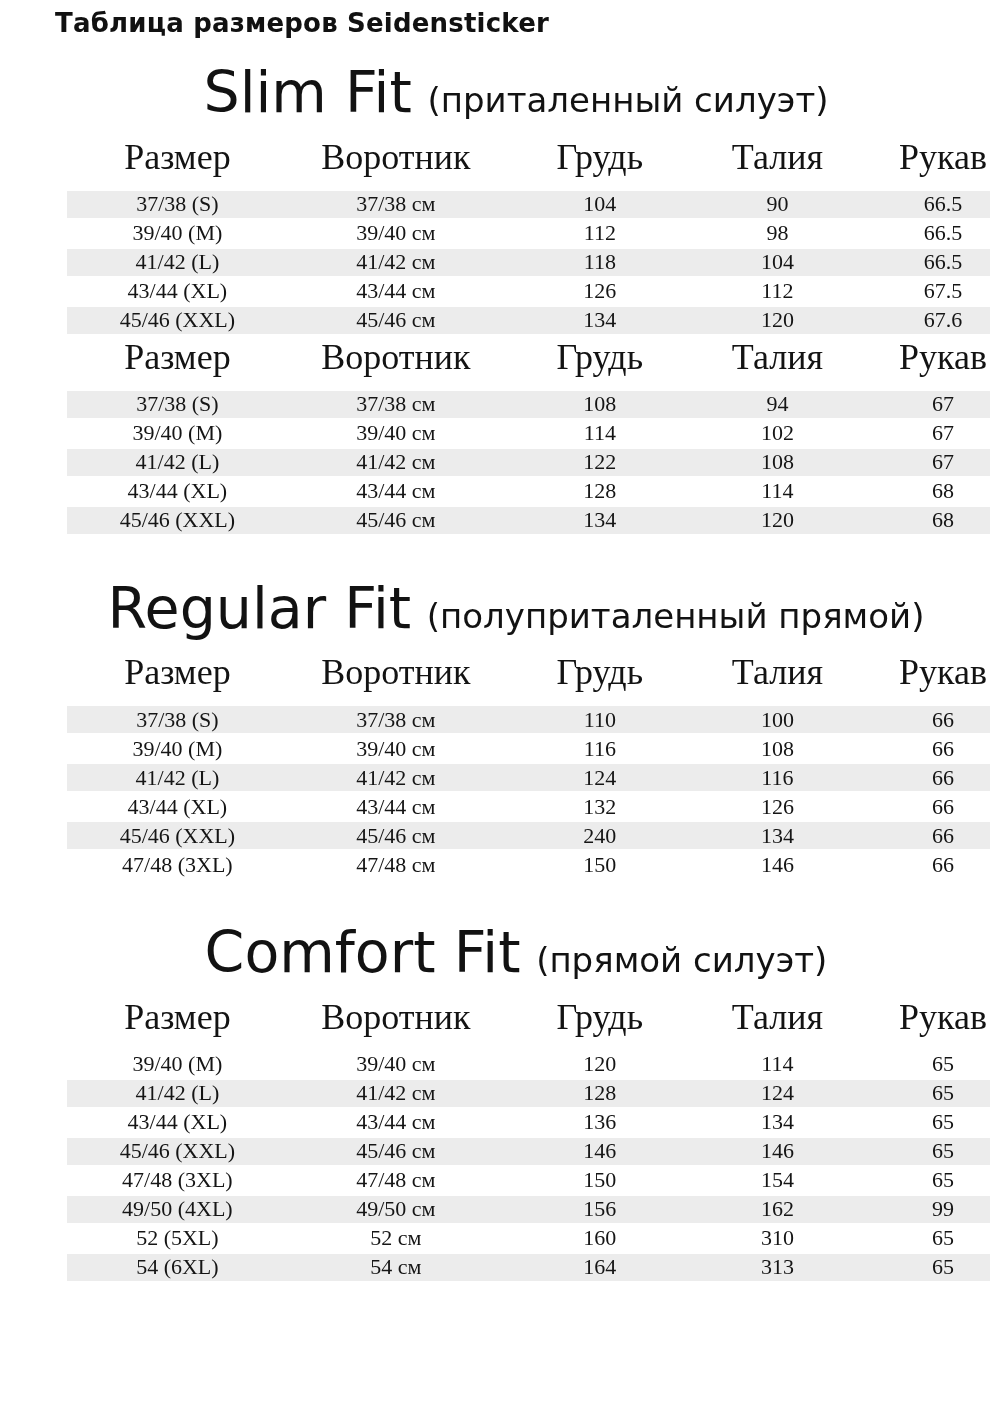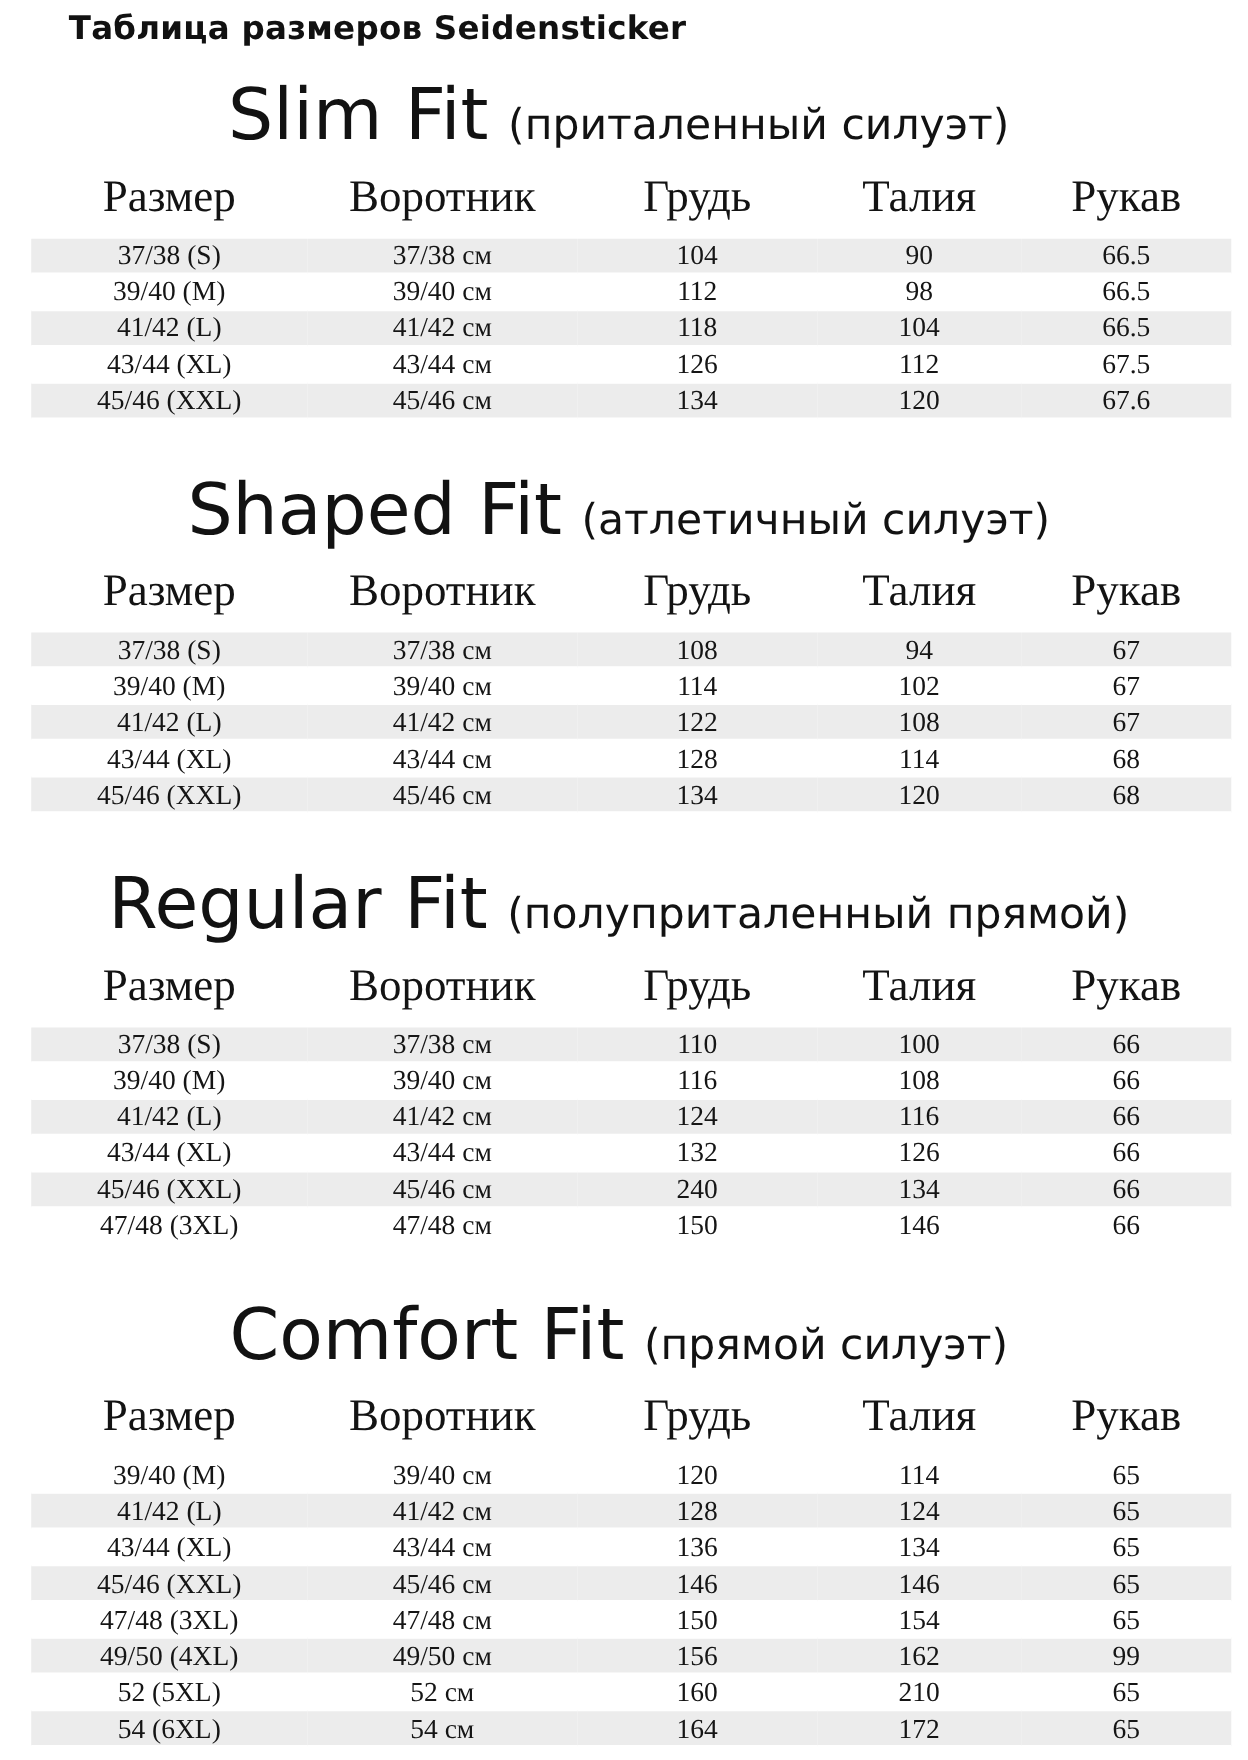--- a/index.html
+++ b/index.html
@@ -19,21 +19,21 @@
   }
   .page-title {
     margin: 0 0 0 55px;
     font-family: "DejaVu Sans", sans-serif;
     font-weight: bold;
     font-size: 26px;
     line-height: 30px;
     letter-spacing: 0.2px;
     color: #111111;
   }
-  .fit-section { margin: 0; }
+  .fit-section { margin: 0; padding-left: 42px; }
   .fit-title {
     margin: 42px 0 12px 0;
     text-align: center;
     font-family: "DejaVu Sans", sans-serif;
     font-weight: 500;
     color: #121212;
     line-height: 1.08;
   }
   .fit-section:first-of-type .fit-title { margin-top: 24px; }
   .fit-name { font-size: 57px; }
@@ -135,24 +135,20 @@
             <td>45/46 см</td>
             <td>134</td>
             <td>120</td>
             <td>67.6</td>
           </tr>
         </tbody>
     </table>
   </section>
 
   <section class="fit-section">
-    <h2 class="fit-title">
-      <span class="fit-name">Shaped Fit</span>
-      <span class="fit-subtitle">(атлетичный силуэт)</span>
-    </h2>
     <table class="size-table stripe-odd">
       <colgroup>
           <col class="c1">
           <col class="c2">
           <col class="c3">
           <col class="c4">
           <col class="c5">
         </colgroup>
       <thead>
         <tr>
@@ -334,27 +330,27 @@
             <td>49/50 (4XL)</td>
             <td>49/50 см</td>
             <td>156</td>
             <td>162</td>
             <td>99</td>
           </tr>
           <tr>
             <td>52 (5XL)</td>
             <td>52 см</td>
             <td>160</td>
-            <td>210</td>
+            <td>310</td>
             <td>65</td>
           </tr>
           <tr>
             <td>54 (6XL)</td>
             <td>54 см</td>
             <td>164</td>
-            <td>172</td>
+            <td>313</td>
             <td>65</td>
           </tr>
         </tbody>
     </table>
   </section>
 
 </div>
 
 </body></html>

